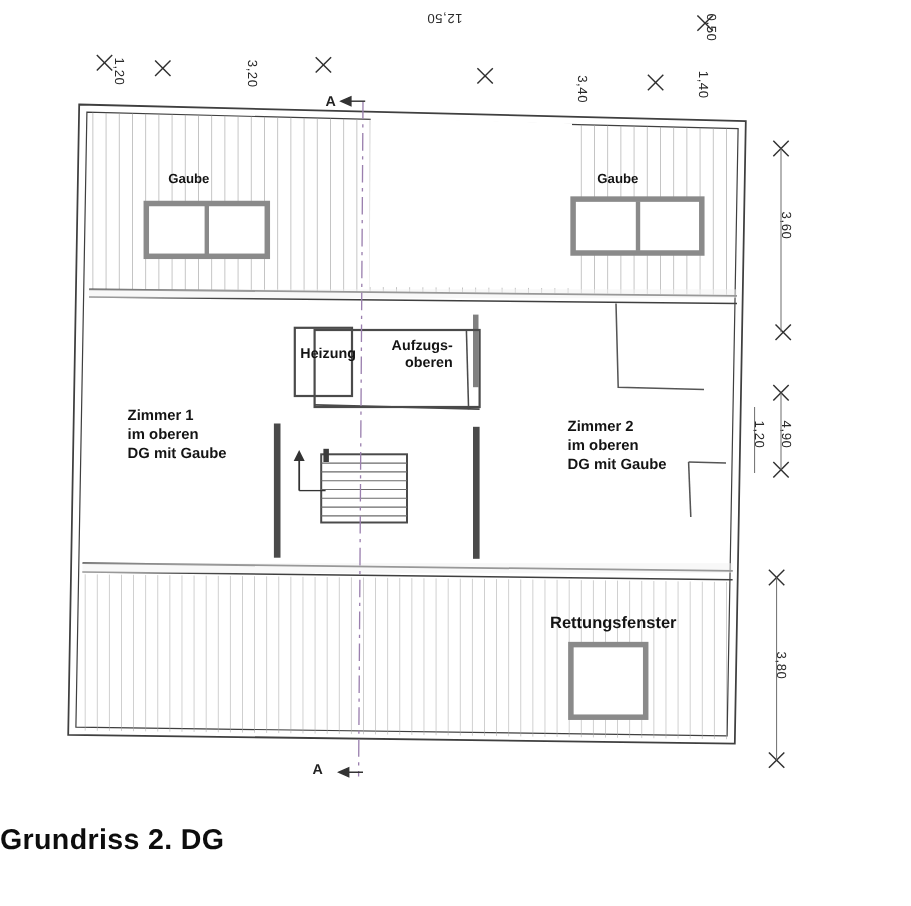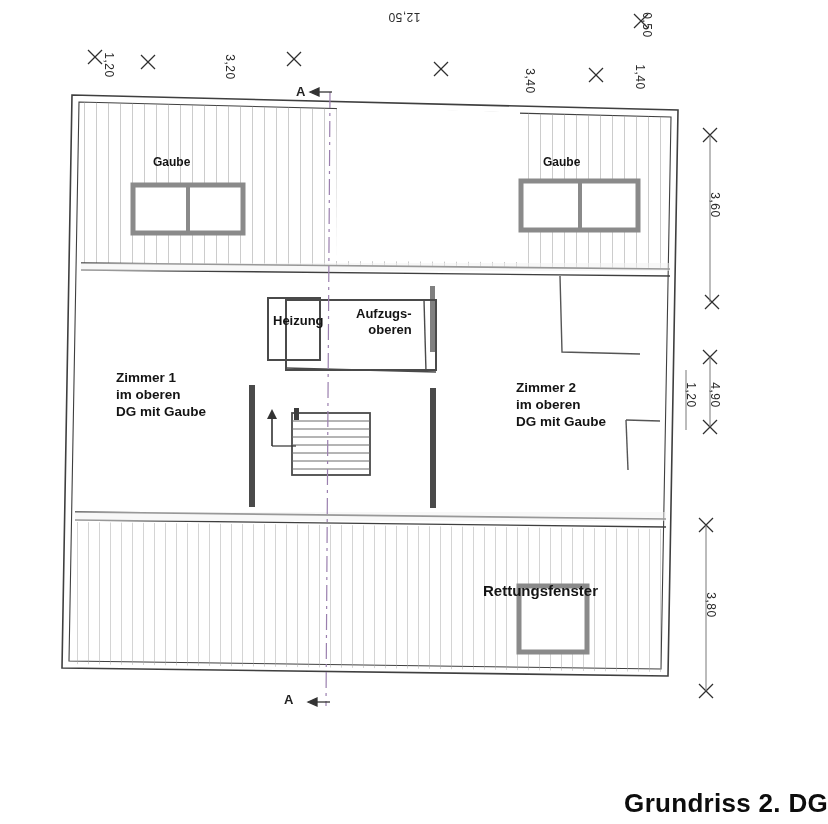--- a/index.html
+++ b/index.html
@@ -41,27 +41,26 @@
   .rot-90cw{ transform: rotate(90deg); transform-origin: center center; }
   .room-label { font-size: 13.5px; }
   .gaube-label { font-size: 12px; }
   .shaft-label { font-size: 13px; text-align: right; }
   .rescue-label { font-size: 15px; }
   .title {
     position: absolute;
     left: 0;
     top: 748px;
     width: 828px;
-    text-align: right;
+    text-align: left;
     font-family: "Liberation Sans", sans-serif;
     font-weight: bold;
     font-size: 26px;
     color: #0d0d0d;
     letter-spacing: 0.3px;
-    margin-top: 40px;
   }
   .sec-mark {
     position: absolute;
     font-family: "Liberation Sans", sans-serif;
     font-size: 13px;
     font-weight: bold;
     color: #222;
   }
 </style>
 </head>
@@ -210,21 +209,21 @@
 oberen</div>
 
 <div class="lbl room-label" style="left:116px; top:370px;">Zimmer 1
 im oberen
 DG mit Gaube</div>
 
 <div class="lbl room-label" style="left:468px; top:380px;margin-left:48px;">Zimmer 2
 im oberen
 DG mit Gaube</div>
 
-<div class="lbl rescue-label" style="left:483px; top:558px;margin-top:24px;">Rettungsfenster</div>
+<div class="lbl rescue-label" style="left:500px; top:558px;">Rettungsfenster</div>
 
 <div class="sec-mark" style="left:296px; top:84px;">A</div>
 <div class="sec-mark" style="left:284px; top:692px;">A</div>
 
 <div class="dim rot-180" style="left:388px; top:10px;">12,50</div>
 <div class="dim rot-90cw" style="left:634px; top:18px;">0,50</div>
 <div class="dim rot-90cw" style="left:96px; top:58px;">1,20</div>
 <div class="dim rot-90cw" style="left:217px; top:60px;">3,20</div>
 <div class="dim rot-90cw" style="left:517px; top:74px;">3,40</div>
 <div class="dim rot-90cw" style="left:627px; top:70px;">1,40</div>

